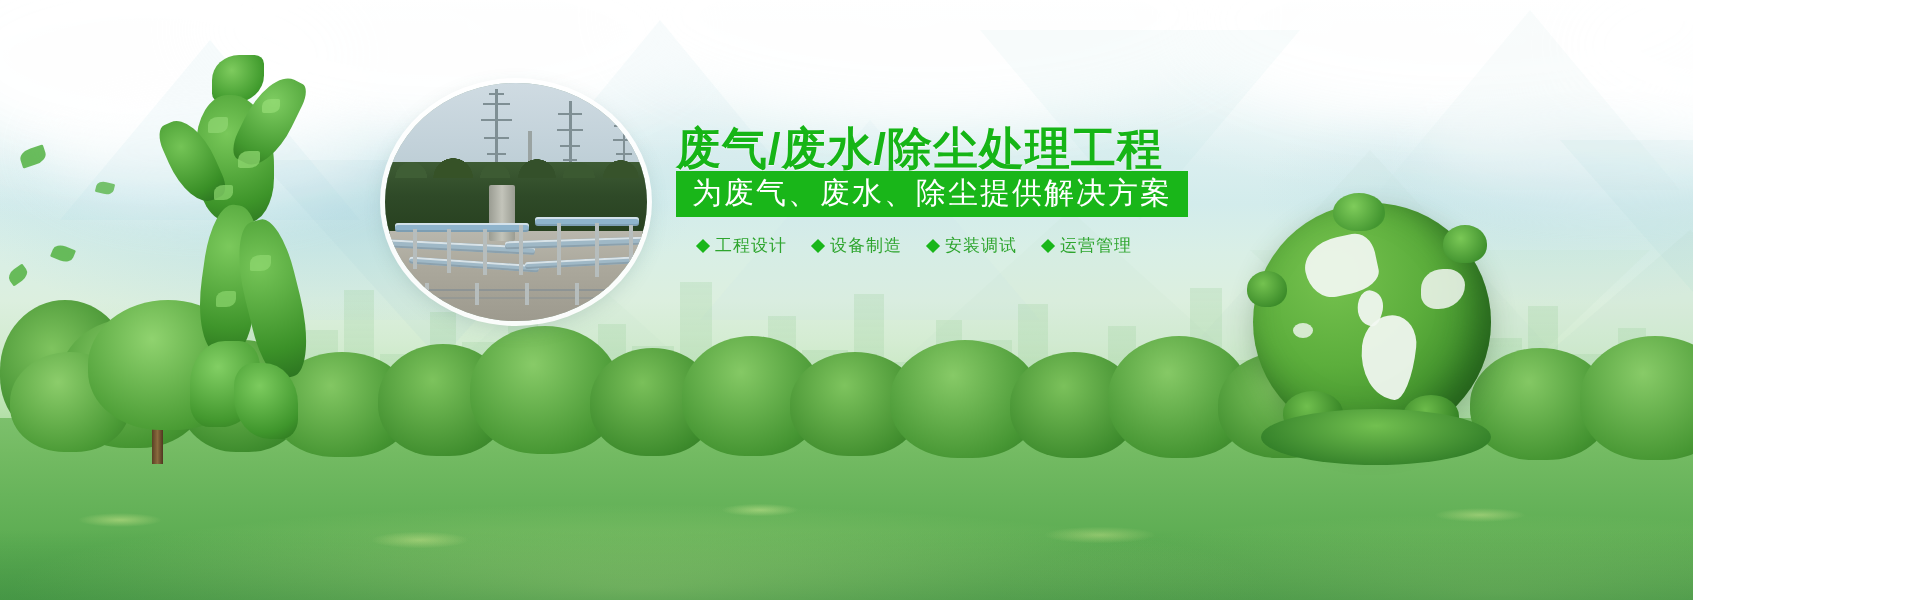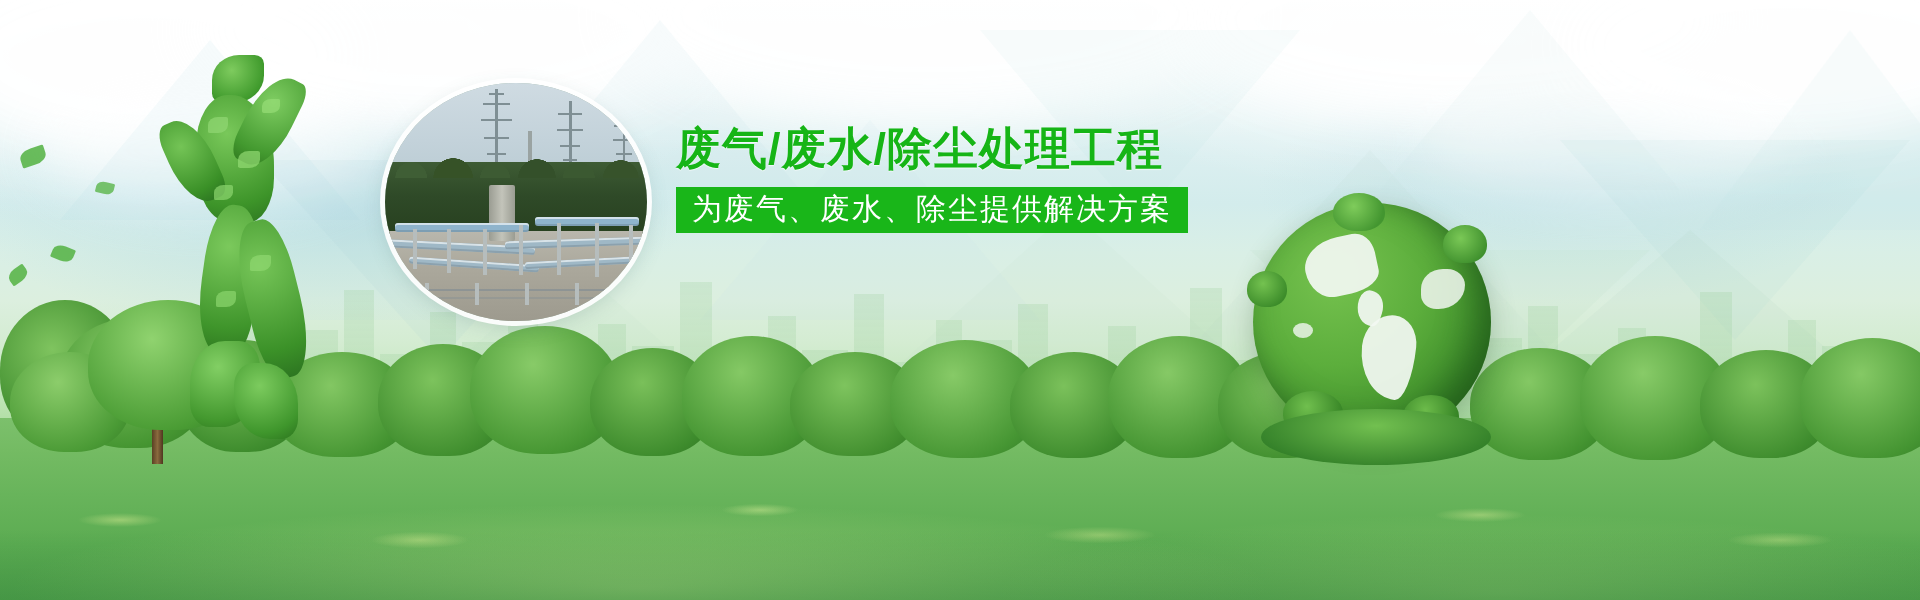--- a/index.html
+++ b/index.html
@@ -1,19 +1,19 @@
 <!DOCTYPE html>
 <html><head>
 <meta charset="utf-8">
 <style>
   html,body{margin:0;padding:0;background:#fff;}
   body{font-family:"Liberation Sans","DejaVu Sans",sans-serif;}
 
   #banner{
-    position:relative;width:1920px;height:600px;overflow:hidden;
+    position:relative;width:1693px;height:600px;overflow:hidden;
     background:linear-gradient(180deg,
       #ffffff 0%, #f4fbfb 8%, #e8f5f6 17%,
       #dbeff0 26%, #d3ecec 34%, #d9efe6 42%,
       #dcefdf 50%, #d4ecd2 57%, #c6e7bf 64%,
       #b2dfa6 70%, #9ed694 75%, #8ccc82 80%,
       #7cc473 85%, #6fbd68 90%, #63b65e 95%, #59ae55 100%);
   }
 
   
   .cloud{position:absolute;border-radius:50%;background:#ffffff;filter:blur(26px);}
@@ -84,21 +84,21 @@
     box-shadow:inset -14px -12px 34px rgba(20,70,18,.6),0 8px 26px rgba(50,90,50,.3);}
   .globe-land{position:absolute;background:#f2f7f2;opacity:.93;}
 
   
   #text-block{position:absolute;left:676px;top:126px;width:520px;}
   #headline{font-size:45px;line-height:1;font-weight:bold;color:#16b516;
     letter-spacing:1px;white-space:nowrap;font-family:"Liberation Sans","DejaVu Sans",sans-serif;
     text-shadow:0 1px 1px rgba(255,255,255,.7);}
   #subtitle{margin-top:9px;font-size:26px;line-height:1;color:#16b516;
     letter-spacing:1.6px;white-space:nowrap;}
-  #slogan-bar{margin-top:16px;display:inline-block;background:#19b619;
+  #slogan-bar{margin-top:0;display:inline-block;background:#19b619;
     padding:7px 16px 9px 16px;}
   #slogan{font-size:30px;line-height:1;color:#ffffff;letter-spacing:2px;white-space:nowrap;}
   #features{margin-top:17px;display:flex;align-items:center;gap:26px;padding-left:22px;}
   .feat{display:flex;align-items:center;gap:7px;white-space:nowrap;}
   .feat .dia{width:10px;height:10px;background:#19b619;transform:rotate(45deg);flex:0 0 auto;}
   .feat .lbl{font-size:17px;color:#2ea52e;letter-spacing:1px;}
 
   
   .fleaf{position:absolute;background:#5ab54a;border-radius:50% 8% 50% 8%;opacity:.9;}
 </style>
@@ -314,20 +314,38 @@
 
   <div id="text-block">
 
     <div id="headline">废气/废水/除尘处理工程</div>
 
 
     <div id="slogan-bar">
       <div id="slogan">为废气、废水、除尘提供解决方案</div>
     </div>
 
+    <div id="features">
+      <div class="feat">
+        <span class="dia"></span>
+        <span class="lbl">工程设计</span>
+      </div>
+      <div class="feat">
+        <span class="dia"></span>
+        <span class="lbl">设备制造</span>
+      </div>
+      <div class="feat">
+        <span class="dia"></span>
+        <span class="lbl">安装调试</span>
+      </div>
+      <div class="feat">
+        <span class="dia"></span>
+        <span class="lbl">运营管理</span>
+      </div>
+    </div>
 
   </div>
 
   <div>
     <div style="position:absolute;left:0;bottom:0;width:1920px;height:120px;
       background:radial-gradient(ellipse 60px 10px at 120px 40px,rgba(225,240,150,.45),transparent 70%),
                  radial-gradient(ellipse 70px 12px at 420px 60px,rgba(225,240,150,.4),transparent 70%),
                  radial-gradient(ellipse 55px 9px at 760px 30px,rgba(230,245,160,.42),transparent 70%),
                  radial-gradient(ellipse 80px 12px at 1100px 55px,rgba(222,238,148,.38),transparent 70%),
                  radial-gradient(ellipse 65px 10px at 1480px 35px,rgba(228,242,155,.4),transparent 70%),

